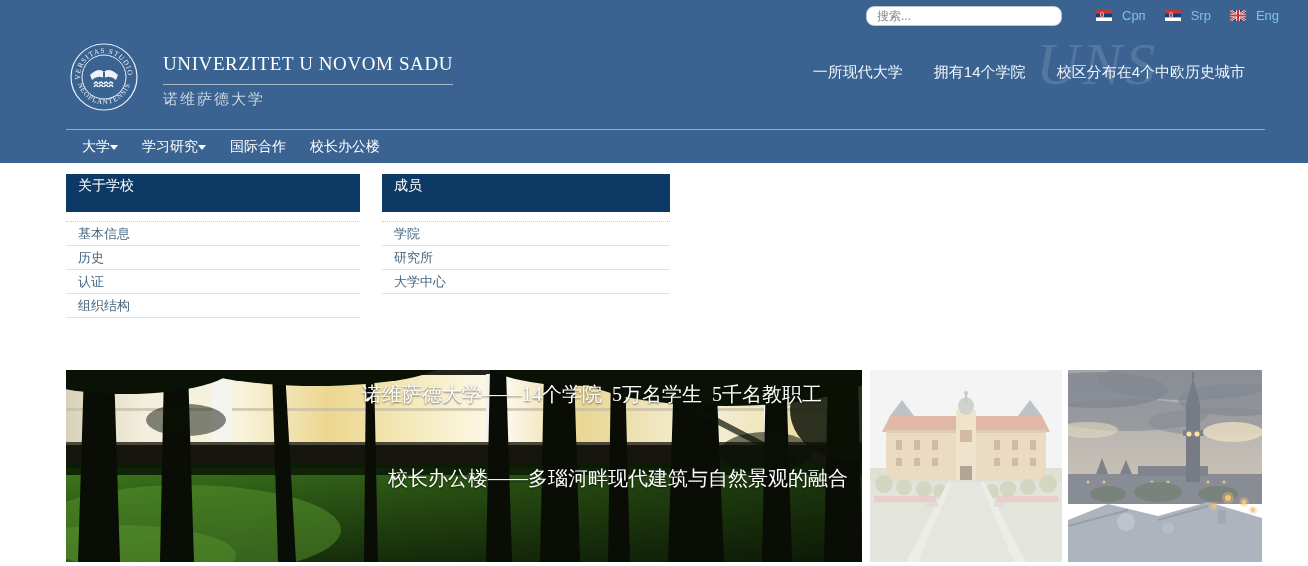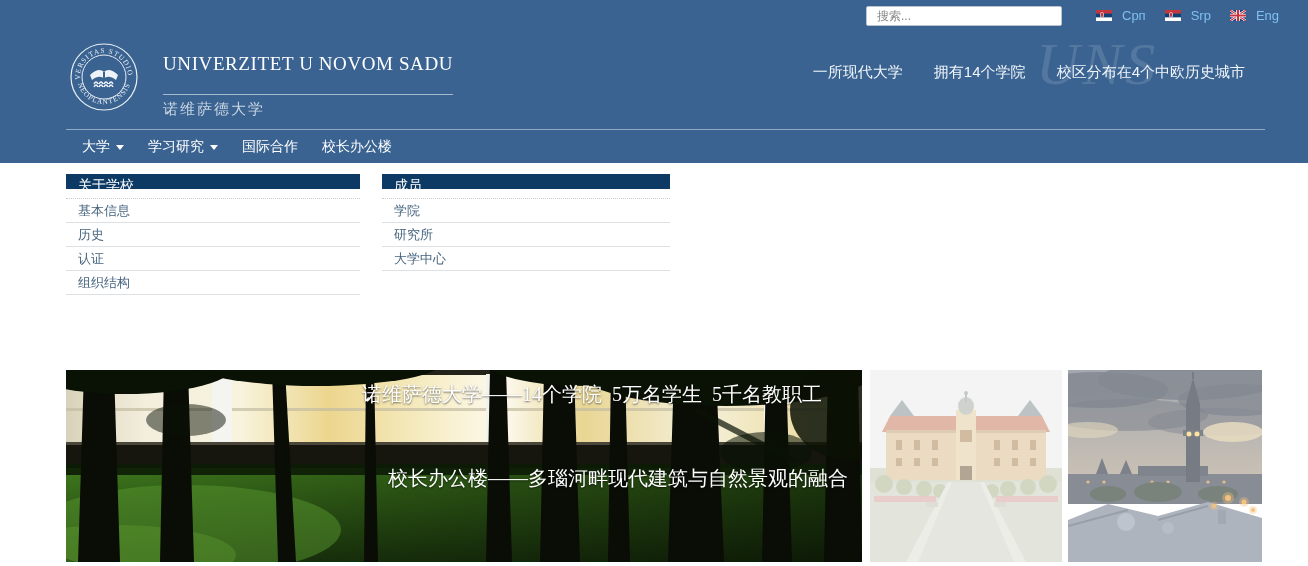--- a/index.html
+++ b/index.html
@@ -4,56 +4,56 @@
 <style>
   * { margin:0; padding:0; box-sizing:border-box; }
   html,body { width:1308px; height:566px; background:#fff; overflow:hidden;
               font-family:"Liberation Sans", sans-serif; }
   .page { position:relative; width:1308px; height:566px; background:#fff; }
 
   
   .header { position:absolute; left:0; top:0; width:1308px; height:163px; background:#3a6391; }
 
   .search-input { position:absolute; left:866px; top:6px; width:196px; height:20px;
-                  border:1px solid #b9c5cf; border-radius:2px; background:#fff;
+                  border:1px solid #b9c5cf; border-radius:8px; background:#fff;
                   font-size:12px; color:#555; padding:0 10px; outline:none; }
   .search-input::placeholder { color:#8a8a8a; }
 
   .langs { position:absolute; left:1096px; top:7px; height:16px; display:flex; gap:19px; align-items:center; }
   .lang { display:flex; align-items:center; gap:10px; color:#7fc0f0; font-size:13px; cursor:pointer; }
   .lang svg { display:block; }
 
   .seal { position:absolute; left:70px; top:43px; width:68px; height:68px; cursor:pointer; }
 
   .brand { position:absolute; left:163px; top:53px; }
   .brand-title { display:inline-block; font-family:"Liberation Serif", serif; font-size:19px;
-                 letter-spacing:.6px; color:#fff; padding-bottom:19px;
+                 letter-spacing:.6px; color:#fff; padding-bottom:9px;
                  border-bottom:1px solid rgba(255,255,255,.55); cursor:pointer; }
   .brand-sub { margin-top:5px; font-size:15px; color:#c9d5e2; letter-spacing:2px; }
 
   .tagline { position:absolute; right:63px; top:63px; font-size:15px; color:#f0f5fa; white-space:nowrap; }
   .tagline span + span { margin-left:27px; }
 
   .uns-watermark { position:absolute; left:1036px; top:30px; font-family:"Liberation Serif", serif;
                    font-style:italic; font-size:60px; letter-spacing:3px;
                    color:rgba(255,255,255,.13); pointer-events:none; }
 
   .nav-sep { position:absolute; left:66px; top:129px; width:1199px; height:1px;
              background:rgba(255,255,255,.45); }
   .nav { position:absolute; left:70px; top:130px; height:33px; display:flex; align-items:center; }
-  .nav-item { display:flex; align-items:center; gap:6px; color:#fff; font-size:14px;
+  .nav-item { display:flex; align-items:center; color:#fff; font-size:14px;
               padding:0 12px; height:33px; cursor:pointer; }
   .caret { width:0; height:0; border-left:4px solid transparent; border-right:4px solid transparent;
            border-top:5px solid #fff; margin-top:2px; }
 
   
   .panel { position:absolute; top:174px; }
   .panel-a { left:66px; width:294px; }
   .panel-b { left:382px; width:288px; }
-  .panel-header { height:15px; line-height:23px; background:#0d3a64; color:#fff;
+  .panel-header { height:38px; line-height:23px; background:#0d3a64; color:#fff;
                   font-size:14px; padding-left:12px; cursor:pointer; }
   .panel-list { list-style:none; margin-top:9px; border-top:1px dotted #c8ccd0; }
   .panel-item { height:24px; line-height:24px; font-size:13px; color:#46657f;
                 padding-left:12px; border-bottom:1px solid #dde1e4; cursor:pointer; }
 
   
   .carousel { position:absolute; left:66px; top:370px; width:1196px; height:192px; }
   .slide { position:absolute; top:0; height:192px; overflow:hidden; cursor:pointer; }
   .slide svg { display:block; }
   .slide-main  { left:0px;    width:796px; }

